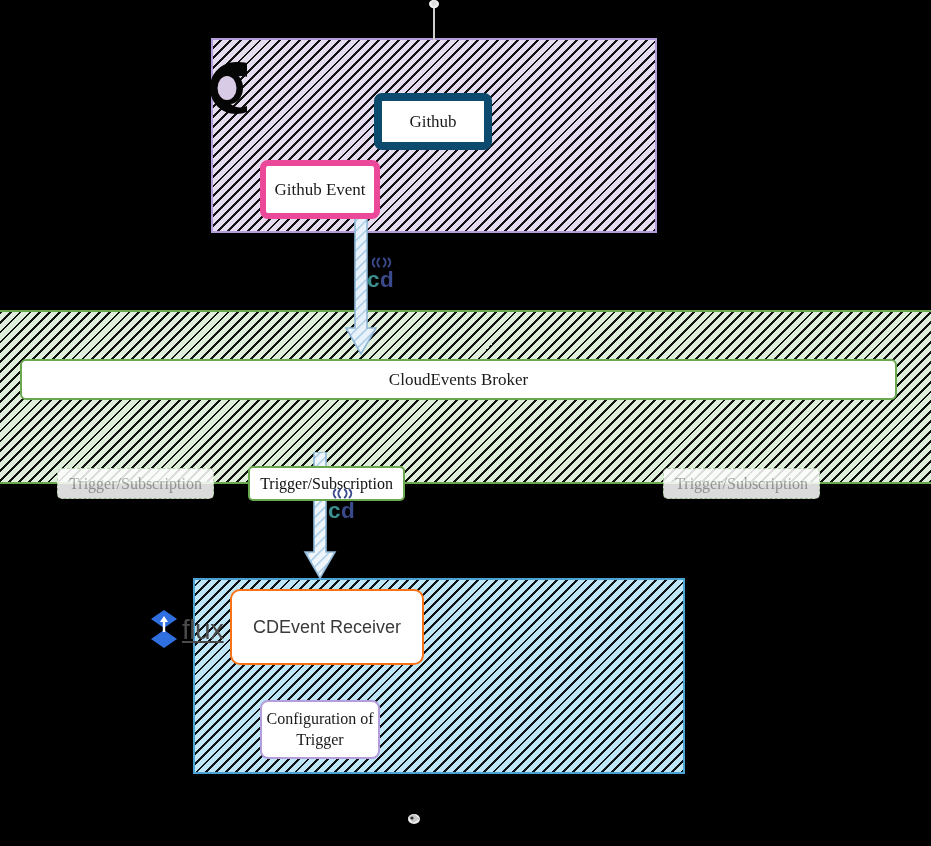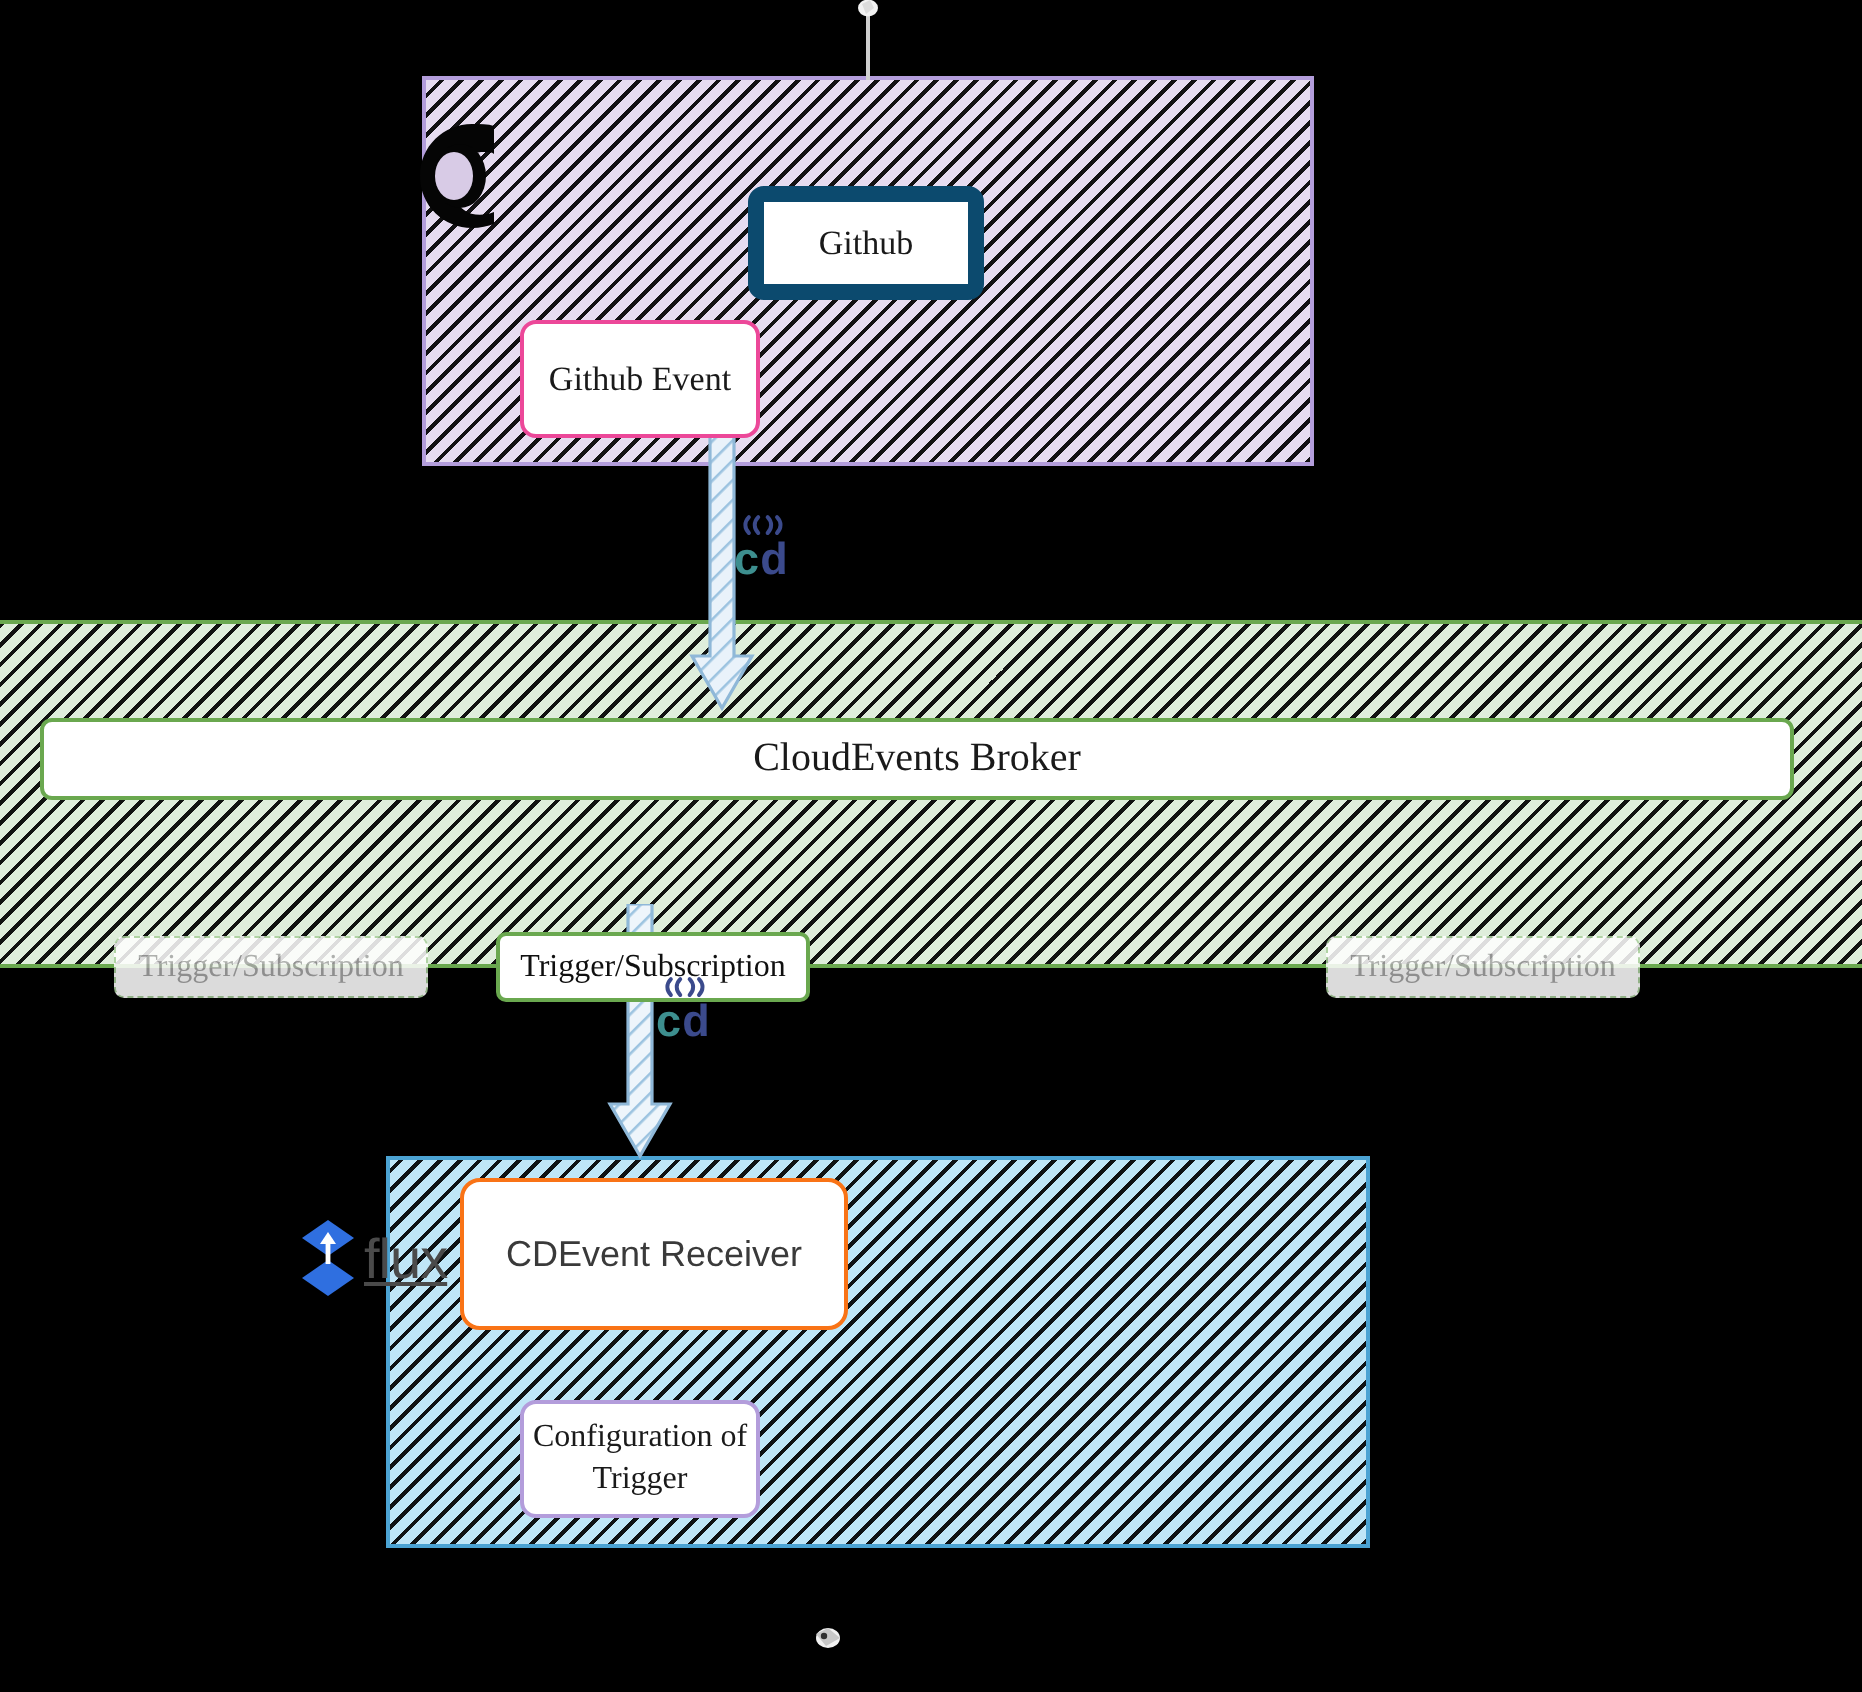--- a/index.html
+++ b/index.html
@@ -80,30 +80,30 @@
 
   .node-github {
     left: 374px; top: 61px; width: 118px; height: 57px;
     border: 8px solid #0c4a6e;
     border-radius: 8px;
     font-size: 17px;
     margin-top: 32px;
   }
   .node-github-event {
     left: 260px; top: 160px; width: 120px; height: 59px;
-    border: 2px solid #ec4899;
+    border: 6px solid #ec4899;
     border-radius: 8px;
     font-size: 17px;
   }
 
   .node-broker {
     left: 20px; top: 359px; width: 877px; height: 41px;
     border: 2px solid #6aa84f;
     border-radius: 6px;
-    font-size: 20px;
+    font-size: 17px;
   }
 
   .trigger {
     position: absolute;
     box-sizing: border-box;
     background: #ffffff;
     display: flex;
     align-items: center;
     justify-content: center;
     border-radius: 5px;

